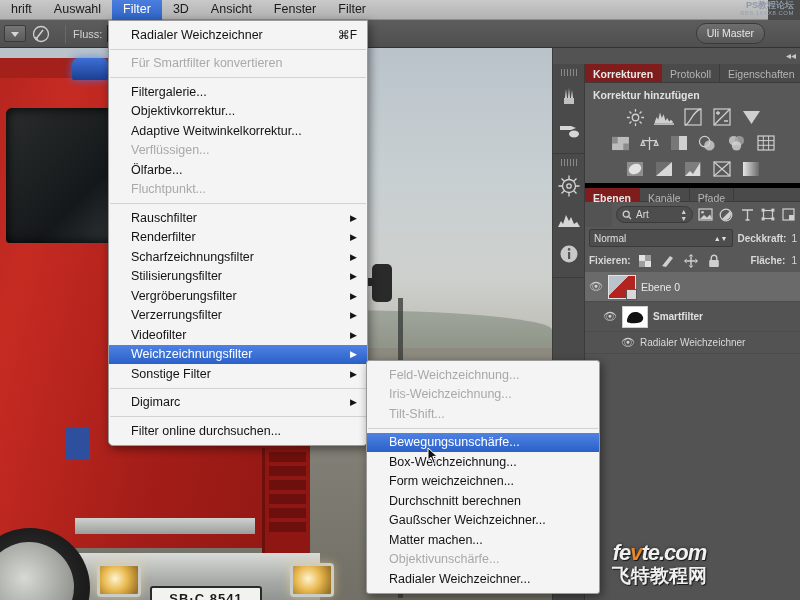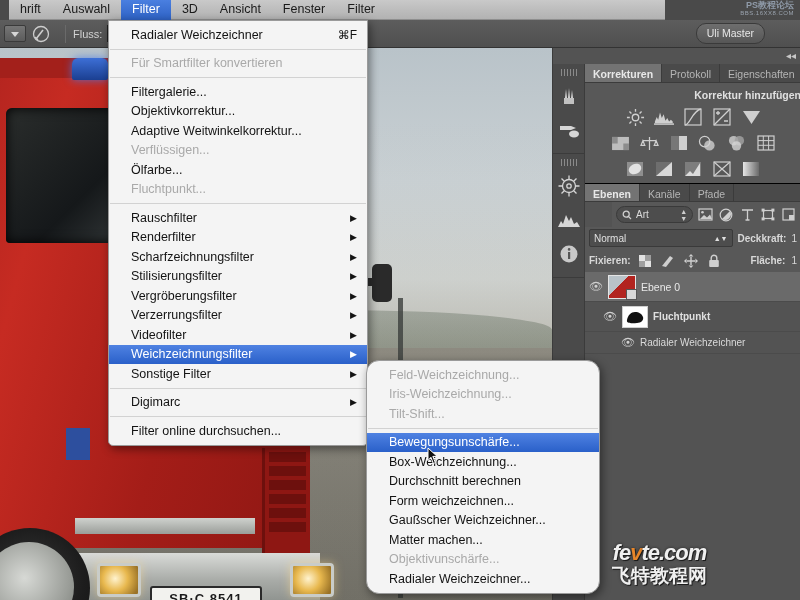--- a/index.html
+++ b/index.html
@@ -6,21 +6,21 @@
   html, body {
     width: 800px; height: 600px;
     overflow: hidden;
     font-family: "Liberation Sans", sans-serif;
     background: #4a4a4a;
   }
   #app { position: relative; width: 800px; height: 600px; overflow: hidden; }
 
   
   .menubar {
-    position: absolute; top: 0; left: 9px; width: 656px; height: 20px;
+    position: absolute; top: 0; left: 0; width: 768px; height: 20px;
     background: linear-gradient(to bottom, #c9c9c9 0%, #bdbdbd 50%, #b2b2b2 100%);
     border-bottom: 1px solid #8e8e8e;
     display: flex; align-items: center;
   }
   .menubar-item {
     font-size: 12.5px; color: #1a1a1a; padding: 2px 11px 3px 11px;
     line-height: 15px; white-space: nowrap;
   }
   .menubar-item.active { background: #3c6fd0; color: #fff;
     background: linear-gradient(to bottom, #4a7fe0, #2e62c4); }
@@ -126,28 +126,28 @@
   .rail-group { border-bottom:1px solid #3b3b3b; padding:4px 0 6px 0; }
   .rail-grip { height:7px; margin:1px auto 3px auto; width:16px;
       background:repeating-linear-gradient(to right,#8a8a8a 0 1px, transparent 1px 3px);
       background-size:3px 7px; }
   .rail-ico { height:34px; display:flex; align-items:center; justify-content:center; }
 
   .panel-area { position:absolute; left:32px; top:16px; width:216px; height:536px; }
   .tabs { display:flex; height:19px; background:#4a4a4a; border-bottom:1px solid #3b3b3b; }
   .tab { font-size:10.5px; color:#b5b5b5; padding:4px 8px 3px 8px; line-height:12px;
      border-right:1px solid #3b3b3b; white-space:nowrap;}
-  .tab.active { background:#737373; color:#e8e8e8; font-weight:bold;text-align:right; }
+  .tab.active { background:#7f1d1d; color:#e8e8e8; font-weight:bold;text-align:right; }
   .panel-body { background:#585858; padding:4px 0 0 0; }
-  .panel-title { font-size:10.5px; color:#e0e0e0; font-weight:bold; padding:2px 0 4px 8px;text-align:right; }
+  .panel-title { font-size:10.5px; color:#e0e0e0; font-weight:bold; padding:2px 0 4px 8px; }
   .adj-grid { display:flex; justify-content:center; gap:7px; padding:2px 0 4px 0; }
   .adj { width:22px; height:20px; display:flex; align-items:center; justify-content:center; }
 
   .layers-head { display:flex; height:19px; background:#4a4a4a;
-      border-top:1px solid #000000; border-bottom:1px solid #3b3b3b; }
+      border-top:5px solid #000000; border-bottom:1px solid #3b3b3b; }
   .filt-row { display:flex; align-items:center; padding:4px 4px; background:#585858; gap:4px;margin-left:27px;}
   .filt-select { background:#4d4d4d; border:1px solid #3a3a3a; border-radius:9px;
       height:17px; width:78px; display:flex; align-items:center; gap:4px; padding:0 5px;
       font-size:10px; color:#dcdcdc; }
   .mini-ico { width:17px; height:17px; display:flex;align-items:center;justify-content:center;}
   .mode-row { display:flex; align-items:center; padding:2px 4px; gap:5px; background:#585858;}
   .mode-select { background:#4d4d4d; border:1px solid #3a3a3a; border-radius:2px;
       height:18px; flex:1; display:flex; align-items:center; justify-content:space-between;
       padding:0 4px; font-size:10px; color:#e0e0e0; }
   .small-lbl { font-size:10px; color:#d8d8d8; white-space:nowrap; }
@@ -165,21 +165,21 @@
   .layer-sub2 { font-size:10px; color:#dadada; }
 
   
   .menu {
     position:absolute; background:#f4f4f4;
     border:1px solid #9a9a9a; border-radius:0 0 5px 5px;
     box-shadow: 2px 3px 10px rgba(0,0,0,.45);
     padding:4px 0;
   }
   #filter-menu { left:108px; top:20px; width:260px; }
-  #sub-menu { left:366px; top:360px; width:234px; border-radius:13px; }
+  #sub-menu { left:366px; top:360px; width:234px; border-radius:3px; }
   .mi { display:flex; align-items:center; height:19.5px; padding:0 10px 0 22px;
      font-size:12.5px; color:#131313; white-space:nowrap; position:relative;}
   .mi.disabled { color:#a9a9a9; }
   .mi.hl { background: linear-gradient(to bottom,#4f82e2,#2a60c9); color:#fff; }
   .mi .shortcut { margin-left:auto; font-size:12px; padding-left:16px; }
   .mi .arrow { margin-left:auto; font-size:9px; padding-left:16px; }
   .mi.hl .arrow { color:#fff; }
   .msep { height:1px; background:#d2d2d2; margin:4px 1px; }
   .cursor { position:absolute; left:427px; top:447px; width:12px; height:18px; z-index:50; }
 
@@ -508,21 +508,21 @@
         <span class="layer-name">Ebene 0</span>
       </div>
 
       <div class="layer-row" style="padding-left:18px;">
         <span class="eye">👁</span>
         <span class="thumb-mask">
           <svg width="20" height="15" viewBox="0 0 20 15">
               <path fill="#111" d="M2 11c1-5 4-8 8-8 4 0 7 2 8 5 1 3-2 6-6 6-4 .3-11 1-10-3z"></path>
             </svg>
         </span>
-        <span class="layer-sub">Fluchtpunkt</span>
+        <span class="layer-sub">Smartfilter</span>
       </div>
 
       <div class="layer-row" style="padding-left:36px;height:22px;">
         <span class="eye">👁</span>
         <span class="layer-sub2">Radialer Weichzeichner</span>
       </div>
     </div>
   </div>
 
   <div class="optionsbar">
@@ -642,24 +642,24 @@
         <span>Tilt-Shift...</span>
       </div>
       <div class="msep"></div>
       <div class="mi hl">
         <span>Bewegungsunschärfe...</span>
       </div>
       <div class="mi">
         <span>Box-Weichzeichnung...</span>
       </div>
       <div class="mi">
+        <span>Form weichzeichnen...</span>
+      </div>
+      <div class="mi">
         <span>Durchschnitt berechnen</span>
-      </div>
-      <div class="mi">
-        <span>Form weichzeichnen...</span>
       </div>
       <div class="mi">
         <span>Gaußscher Weichzeichner...</span>
       </div>
       <div class="mi">
         <span>Matter machen...</span>
       </div>
       <div class="mi disabled">
         <span>Objektivunschärfe...</span>
       </div>

